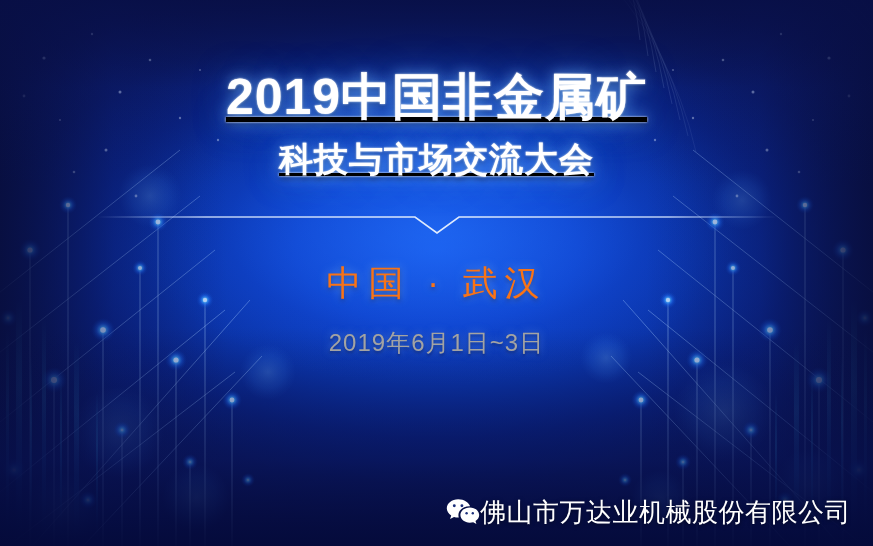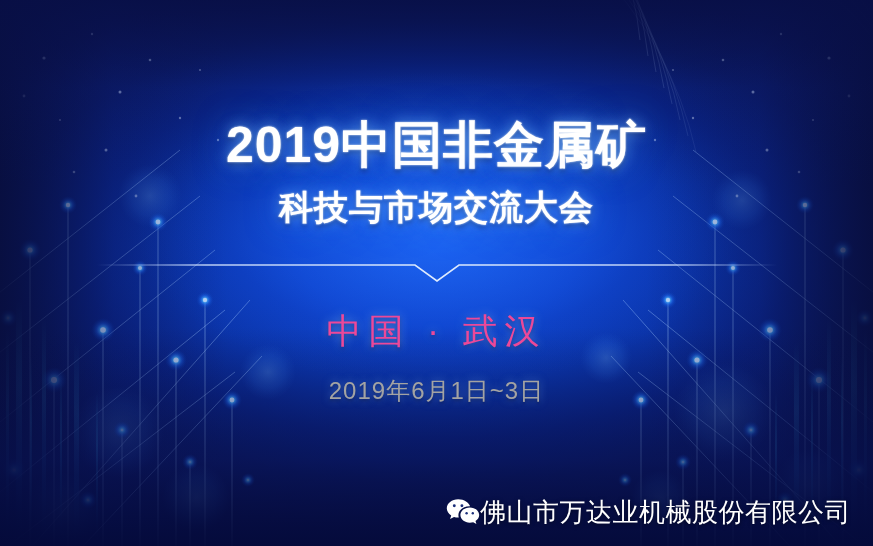--- a/index.html
+++ b/index.html
@@ -30,21 +30,21 @@
   
   #deco{position:absolute;inset:0;width:873px;height:546px;}
 
   
   #content{
     position:absolute;inset:0;
     display:flex;flex-direction:column;align-items:center;
     z-index:6;
   }
 
-  #title-block{margin-top:114px;text-align:center;}
+  #title-block{margin-top:66px;text-align:center;text-decoration:underline;}
   .title-line{
     color:#ffffff;
     font-weight:bold;
     font-size:49px;
     line-height:62px;
     letter-spacing:1px;
     white-space:nowrap;
     text-shadow:
       0 0 2px rgba(255,255,255,.95),
       0 0 14px rgba(120,190,255,.75),
@@ -57,21 +57,21 @@
   
   #divider-wrap{
     position:relative;
     width:680px;height:34px;
     margin-top:16px;
   }
   #divider-svg{position:absolute;left:0;top:0;}
 
   #city{
     margin-top:20px;
-    color:#ec4899;
+    color:#f97316;
     font-size:35px;
     font-weight:normal;
     letter-spacing:7px;
     text-shadow:0 0 10px rgba(140,200,255,.65), 0 2px 4px rgba(3,12,60,.5);
   }
   #dates{
     margin-top:20px;
     color:#a3a3a3;
     font-size:24px;
     letter-spacing:1px;

